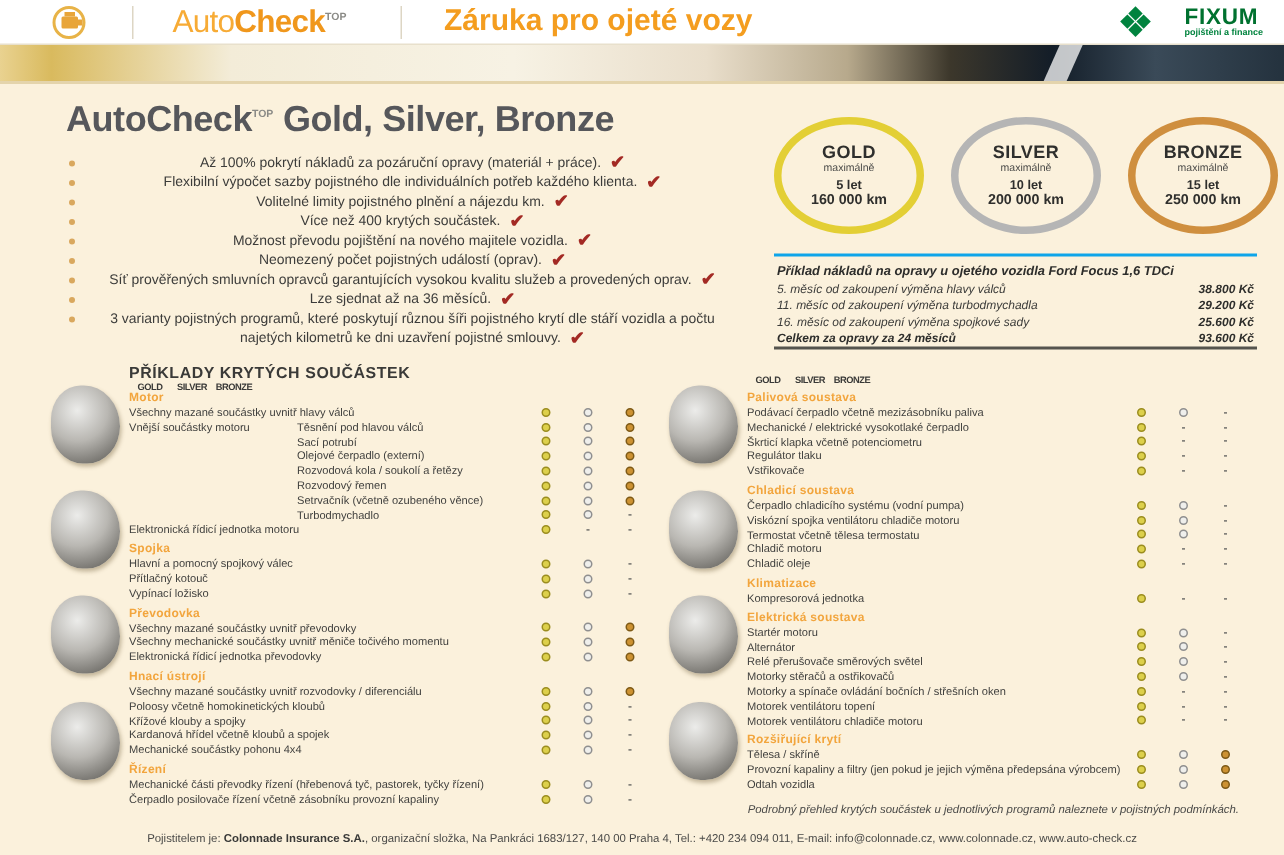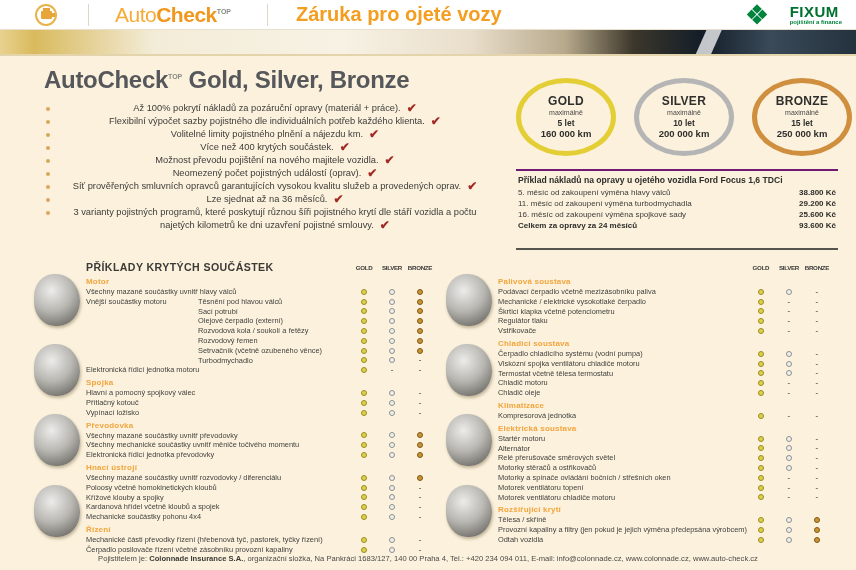--- a/index.html
+++ b/index.html
@@ -47,34 +47,34 @@
   .medals { display:flex; gap:18px; margin-top:16px; justify-content:flex-start; }
   .medal {
     width:100px; height:78px; border-radius:50%; border:5px solid #ccc;
     display:flex; flex-direction:column; align-items:center; justify-content:center;
     line-height:1.25; background:transparent;
   }
   .m-name { font-size:12px; font-weight:bold; color:#2f2f2d; letter-spacing:0.3px; }
   .m-max { font-size:7px; color:#4a4a48; }
   .m-years { font-size:8.5px; font-weight:bold; color:#2f2f2d; }
   .m-km { font-size:9.5px; font-weight:bold; color:#2f2f2d; }
-  .ex-box { width:322px; margin-top:13px; border-top:2px solid #701a75; border-bottom:2px solid #55544e; padding:4px 2px 17px 2px; }
+  .ex-box { width:322px; margin-top:13px; border-top:2px solid #0ea5e9; border-bottom:2px solid #55544e; padding:4px 2px 0 2px;font-style:italic; }
   .ex-title { font-size:8.6px; font-weight:bold; color:#2d2d2b; margin-bottom:2px; }
   .ex-row { display:flex; justify-content:space-between; font-size:8px; line-height:11px; color:#3c3c3a; }
   .ex-row .ex-value { font-weight:bold; color:#2d2d2b; }
   .ex-bold { font-weight:bold; color:#2d2d2b; }
   
   .components { display:flex; margin-top:10px; }
   .ccol { display:flex; }
   .ccol-left  { width:406px; flex:none; }
   .ccol-right { flex:1; padding-left:6px; }
   .gutter { width:58px; flex:none; display:flex; flex-direction:column; align-items:center; justify-content:space-between; padding:14px 0 18px 0; }
   .photo { width:46px; height:52px; border-radius:45% 55% 50% 48%; background:radial-gradient(circle at 38% 32%, #ececea 0%, #b9b7b2 45%, #6f6d68 85%, #55534e 100%); box-shadow:1px 2px 3px rgba(90,70,30,.35); }
   .cbody { flex:1; }
-  .col-head { display:flex; align-items:center; height:14px; margin-bottom:2px; }
+  .col-head { display:flex; align-items:flex-start; height:14px; margin-bottom:2px;flex-direction:column; }
   .col-head .ch-title { flex:1; font-size:10.6px; font-weight:bold; color:#3a3a38; letter-spacing:0.4px; }
   .labels { width:84px; flex:none; display:flex; }
   .labels span { width:28px; text-align:center; font-size:6.2px; font-weight:bold; color:#3a3a38; letter-spacing:-0.3px; }
   .sec-head { font-size:8px; font-weight:bold; color:#f2a53d; height:10px; line-height:10px; margin-top:3px; letter-spacing:0.2px; }
   .crow { display:flex; align-items:center; height:9.8px; }
   .clabel { flex:1; font-size:7.4px; line-height:9.8px; color:#3f3f3d; white-space:nowrap; overflow:hidden; display:flex; }
   .clabel .main-label { width:112px; flex:none; }
   .clabel .sub-label { flex:1; }
   .dots { width:84px; flex:none; display:flex; }
   .dcell { width:28px; display:flex; justify-content:center; align-items:center; }
@@ -857,14 +857,15 @@
                     <span class="dot dot-bronze"></span>
                   </span>
                 </span>
               </div>
             </div>
         </div>
       </div>
     </div>
   </div>
 
+  <div class="note">Podrobný přehled krytých součástek u jednotlivých programů naleznete v pojistných podmínkách.</div>
   <div class="footer"><span>Pojistitelem je: </span><b>Colonnade Insurance S.A.</b><span>, organizační složka, Na Pankráci 1683/127, 140 00 Praha 4, Tel.: +420 234 094 011, E-mail: info@colonnade.cz, www.colonnade.cz, www.auto-check.cz</span></div>
 </div>
 
 </body></html>

